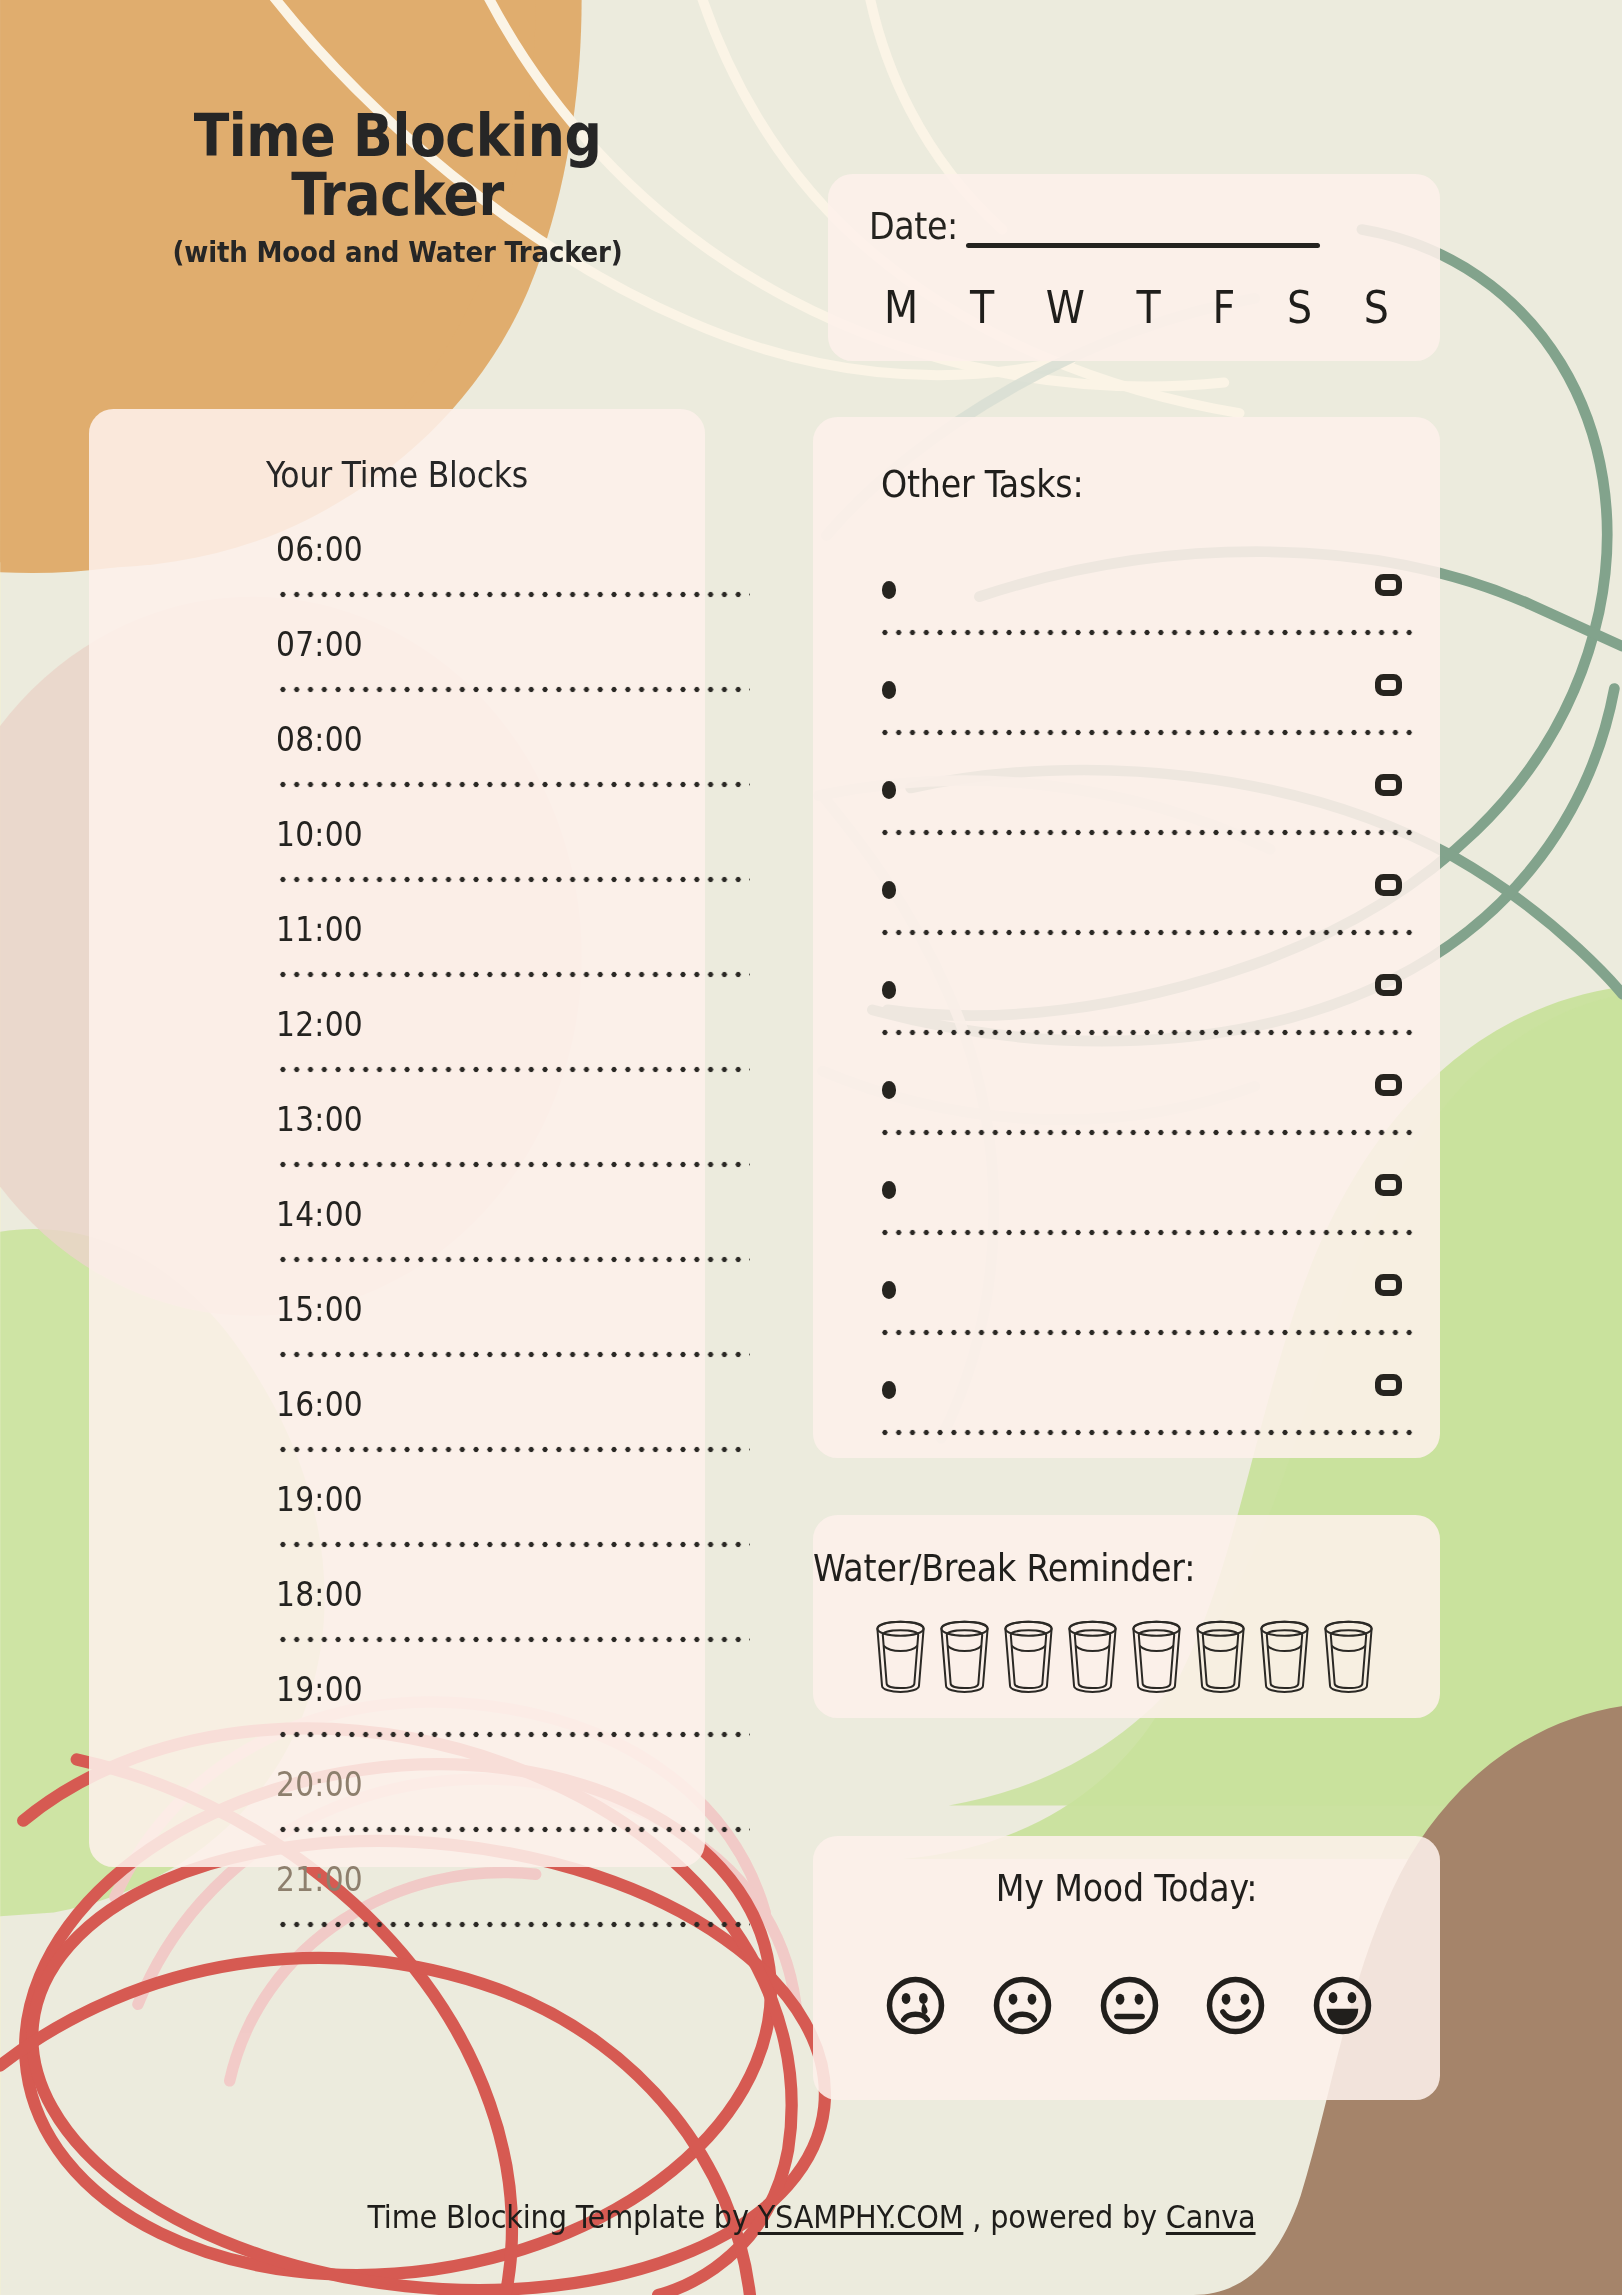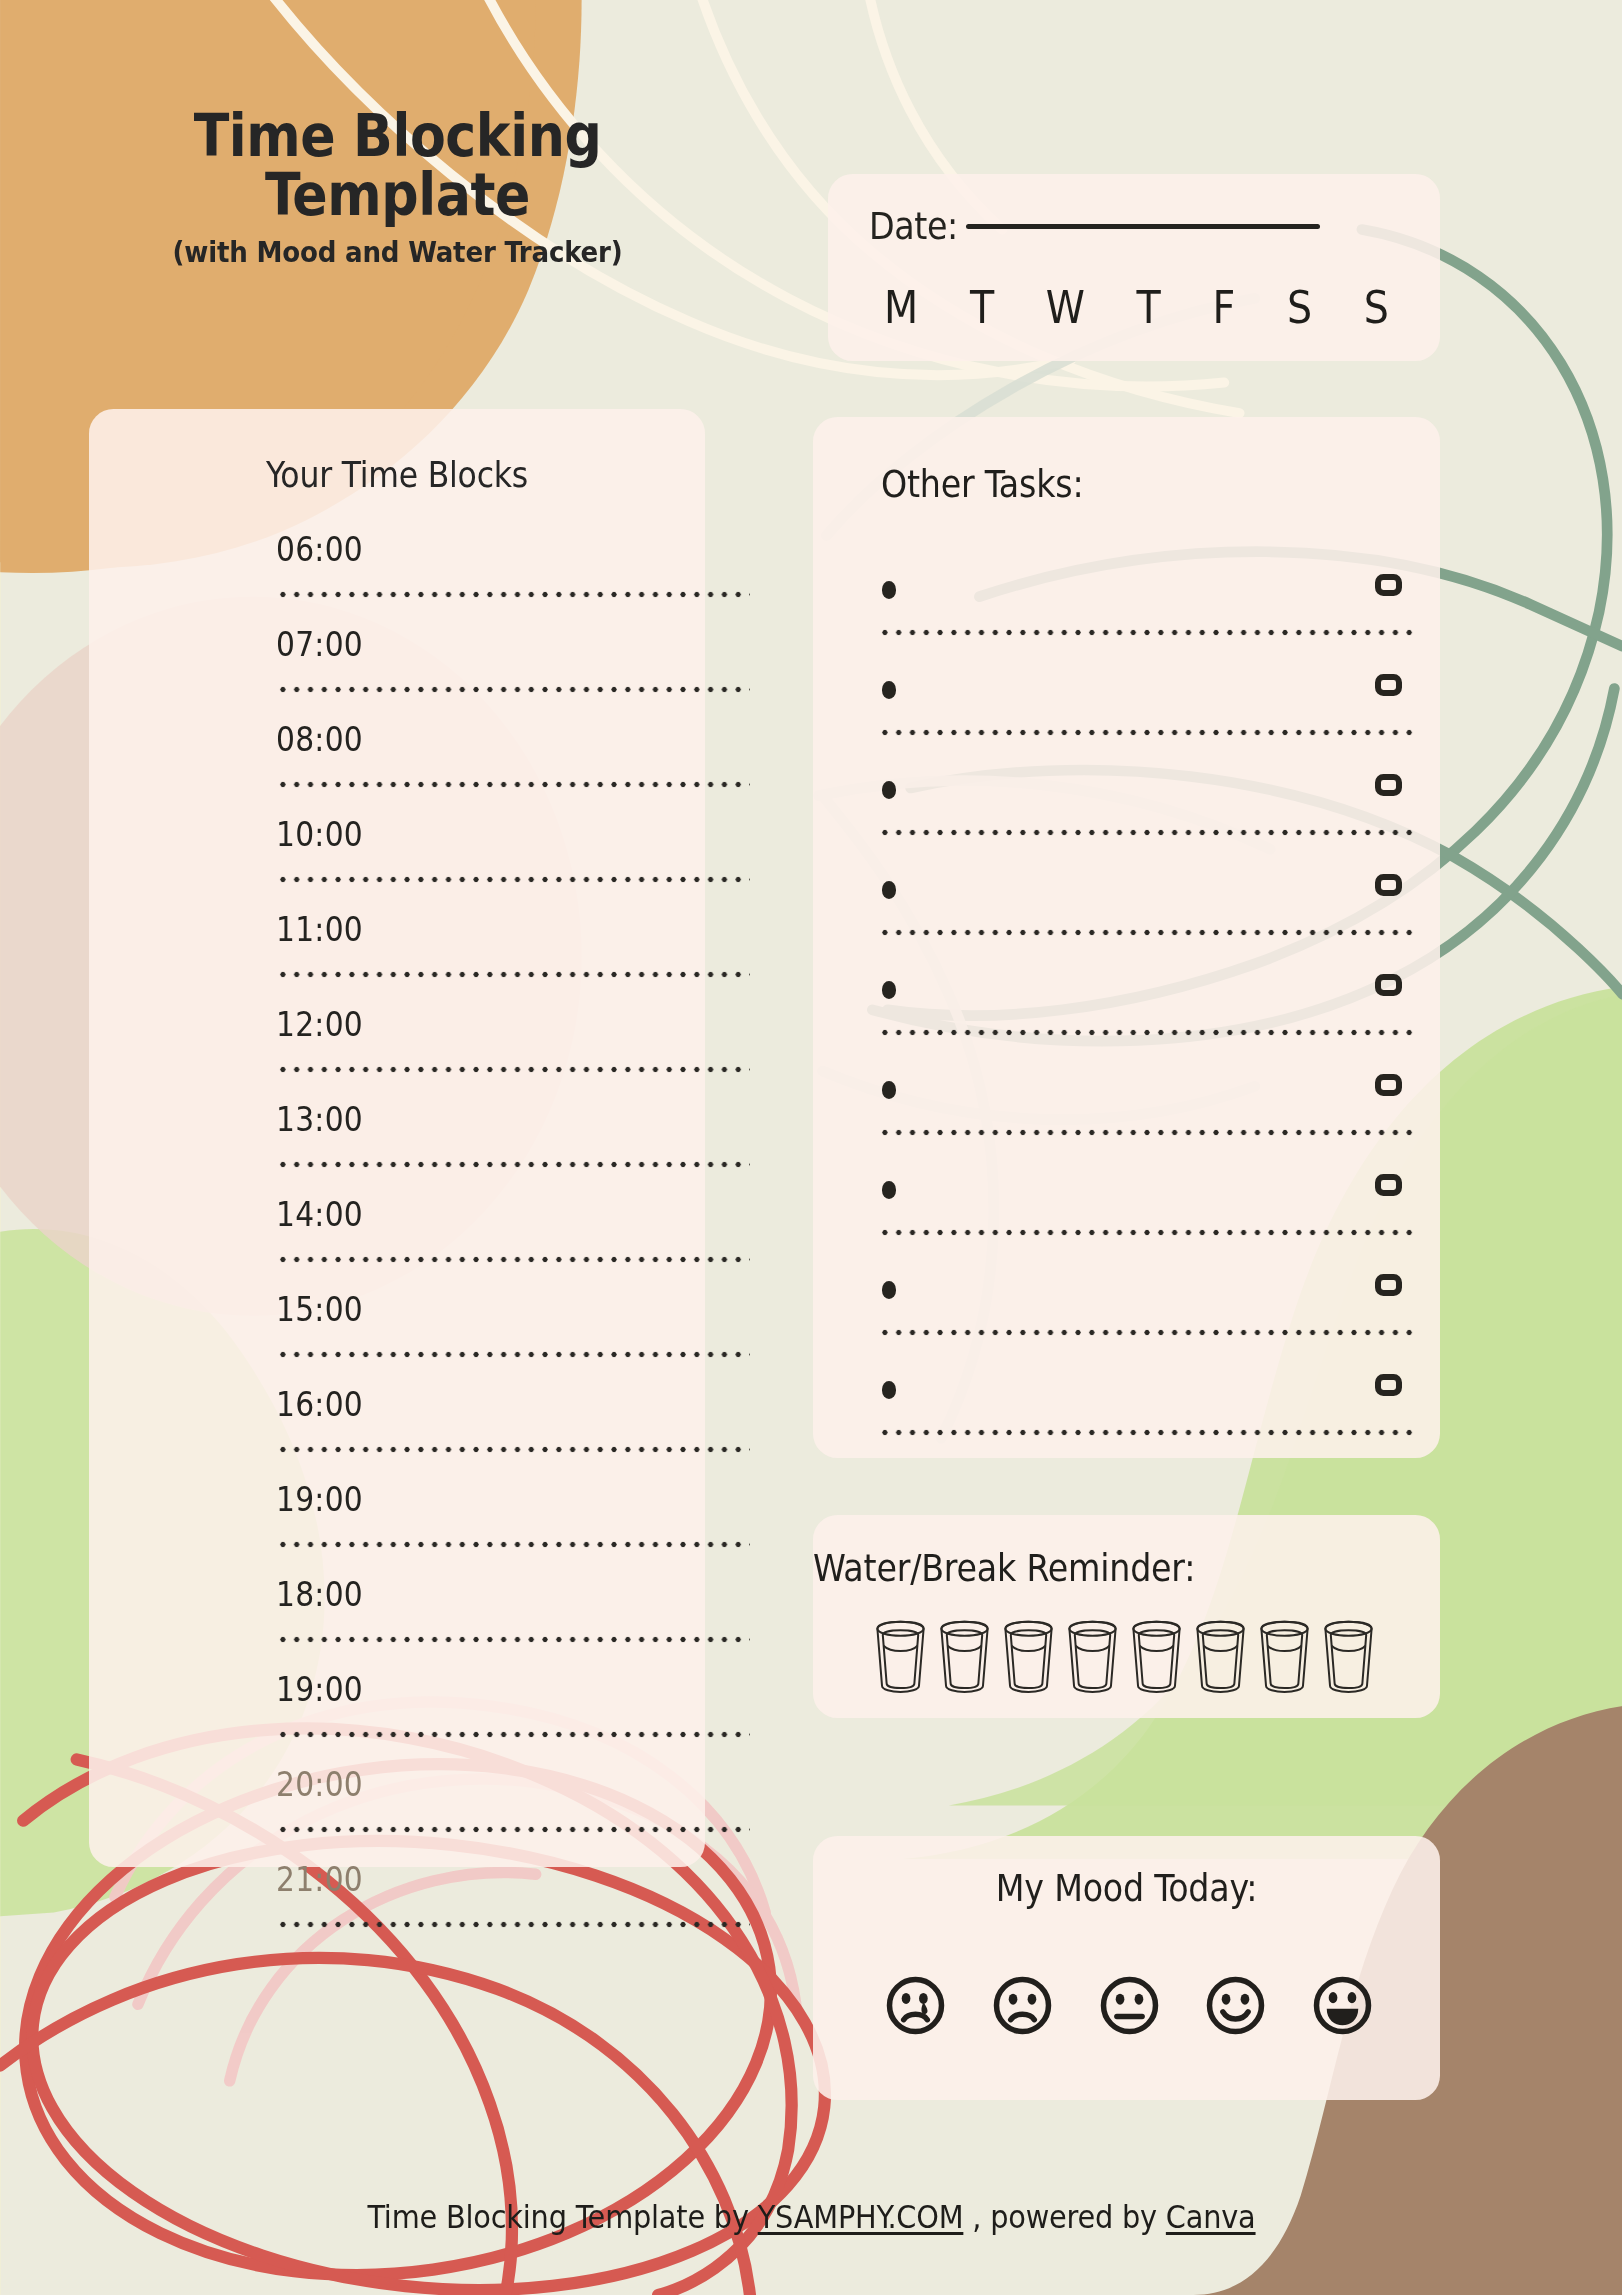--- a/index.html
+++ b/index.html
@@ -37,21 +37,21 @@
     font-weight:700;font-size:58px;line-height:1.02;letter-spacing:-0.4px;
   }
   .t-sub{
     font-family:"DejaVu Sans Condensed","Liberation Sans Narrow","Liberation Sans",sans-serif;
     font-weight:700;font-size:29px;margin-top:9.2px;letter-spacing:-0.2px;
   }
 
   
   #date-row{
     position:absolute;left:869px;top:205px;
-    display:flex;align-items:center;gap:8px;
+    display:flex;align-items:flex-end;gap:8px;
   }
   #date-label{
     font-family:"DejaVu Sans Condensed","Liberation Sans Narrow","Liberation Sans",sans-serif;
     font-weight:400;font-size:37px;color:#24231f;letter-spacing:-0.4px;
   }
   #date-rule{width:354px;height:5.4px;background:#24231f;border-radius:3.1px;}
   #days-row{
     position:absolute;left:884px;top:282px;width:505px;
     display:flex;justify-content:space-between;align-items:center;
   }
@@ -193,21 +193,21 @@
         <path d="M30 2380 C200 2240 480 2220 720 2330 C940 2430 1060 2620 1030 2810
                  C1000 2970 860 3000 860 3000"></path>
         <path d="M100 2300 C330 2350 560 2520 640 2750 C690 2890 660 3000 660 3000"></path>
         <path d="M0 2700 C180 2560 430 2520 650 2600 C840 2670 960 2830 980 3000"></path>
       </g>
     </svg>
   </div>
 
   <div id="title-wrap">
     <div class="t-line">Time Blocking</div>
-    <div class="t-line">Template</div>
+    <div class="t-line">Tracker</div>
     <div class="t-sub">(with Mood and Water Tracker)</div>
   </div>
 
   <div class="card" id="card-date"></div>
   <div id="date-row">
     <span id="date-label">Date:</span>
     <span id="date-rule"></span>
   </div>
   <div id="days-row">
       <span class="day-letter">M</span>

